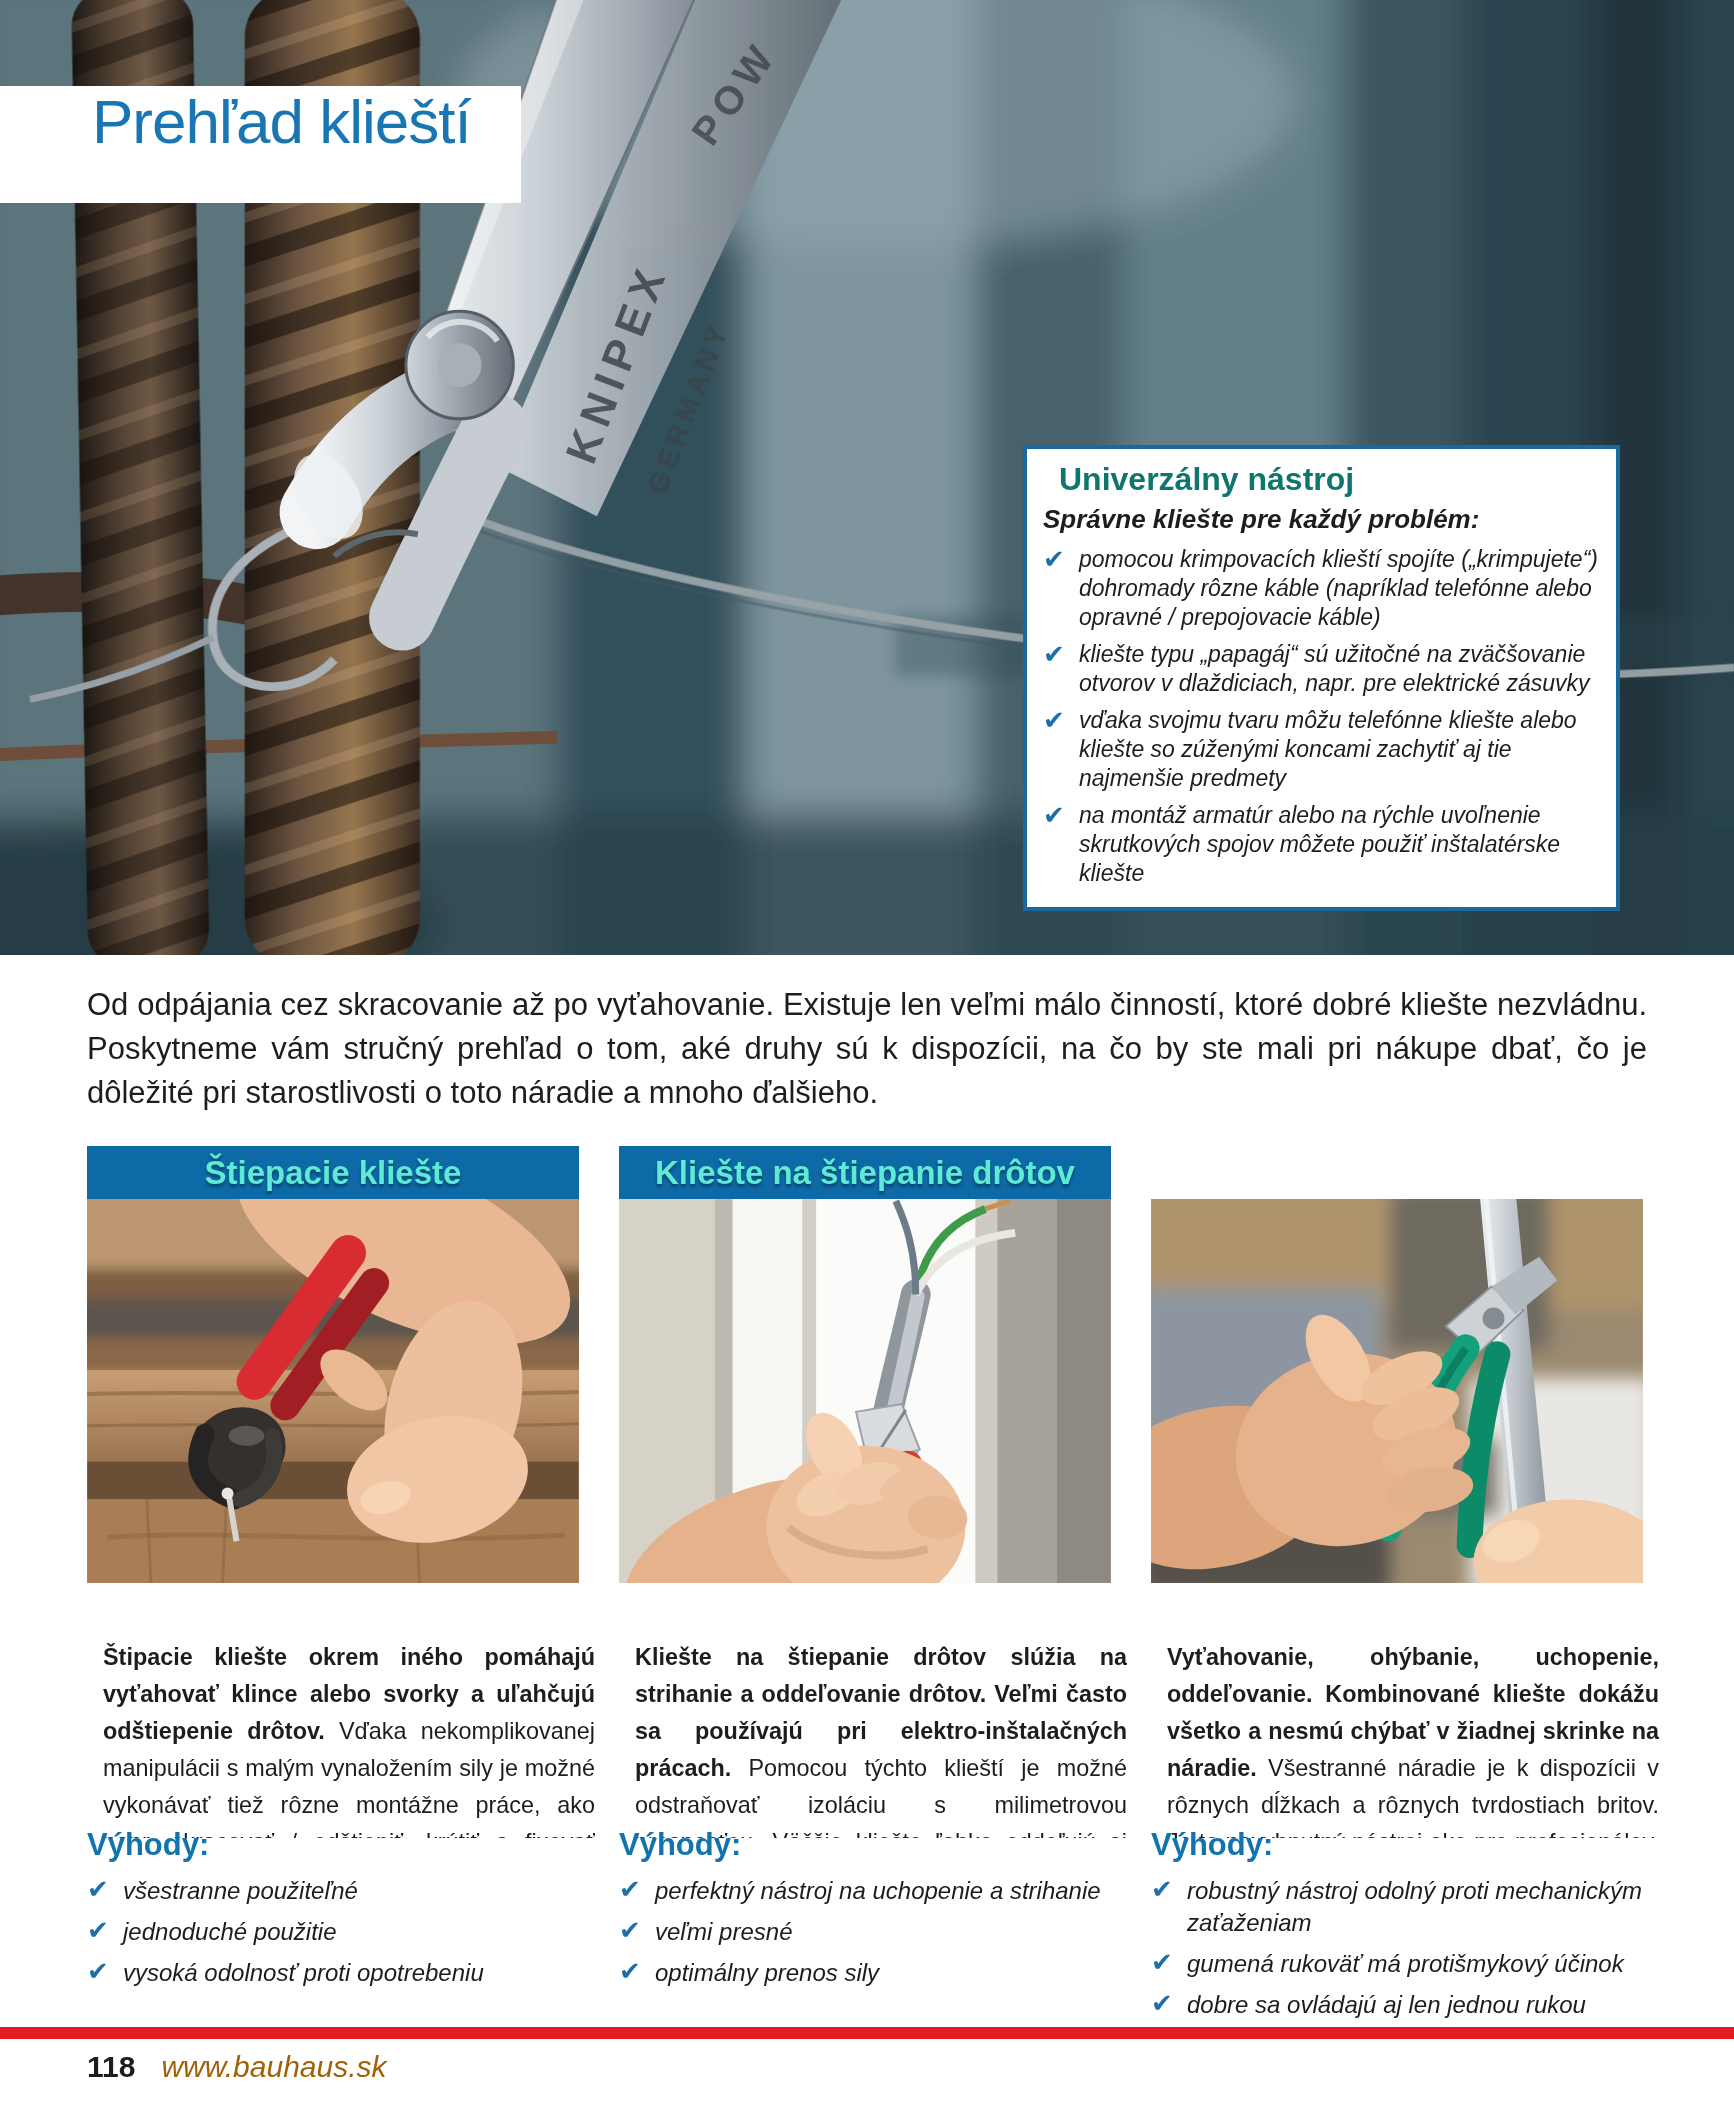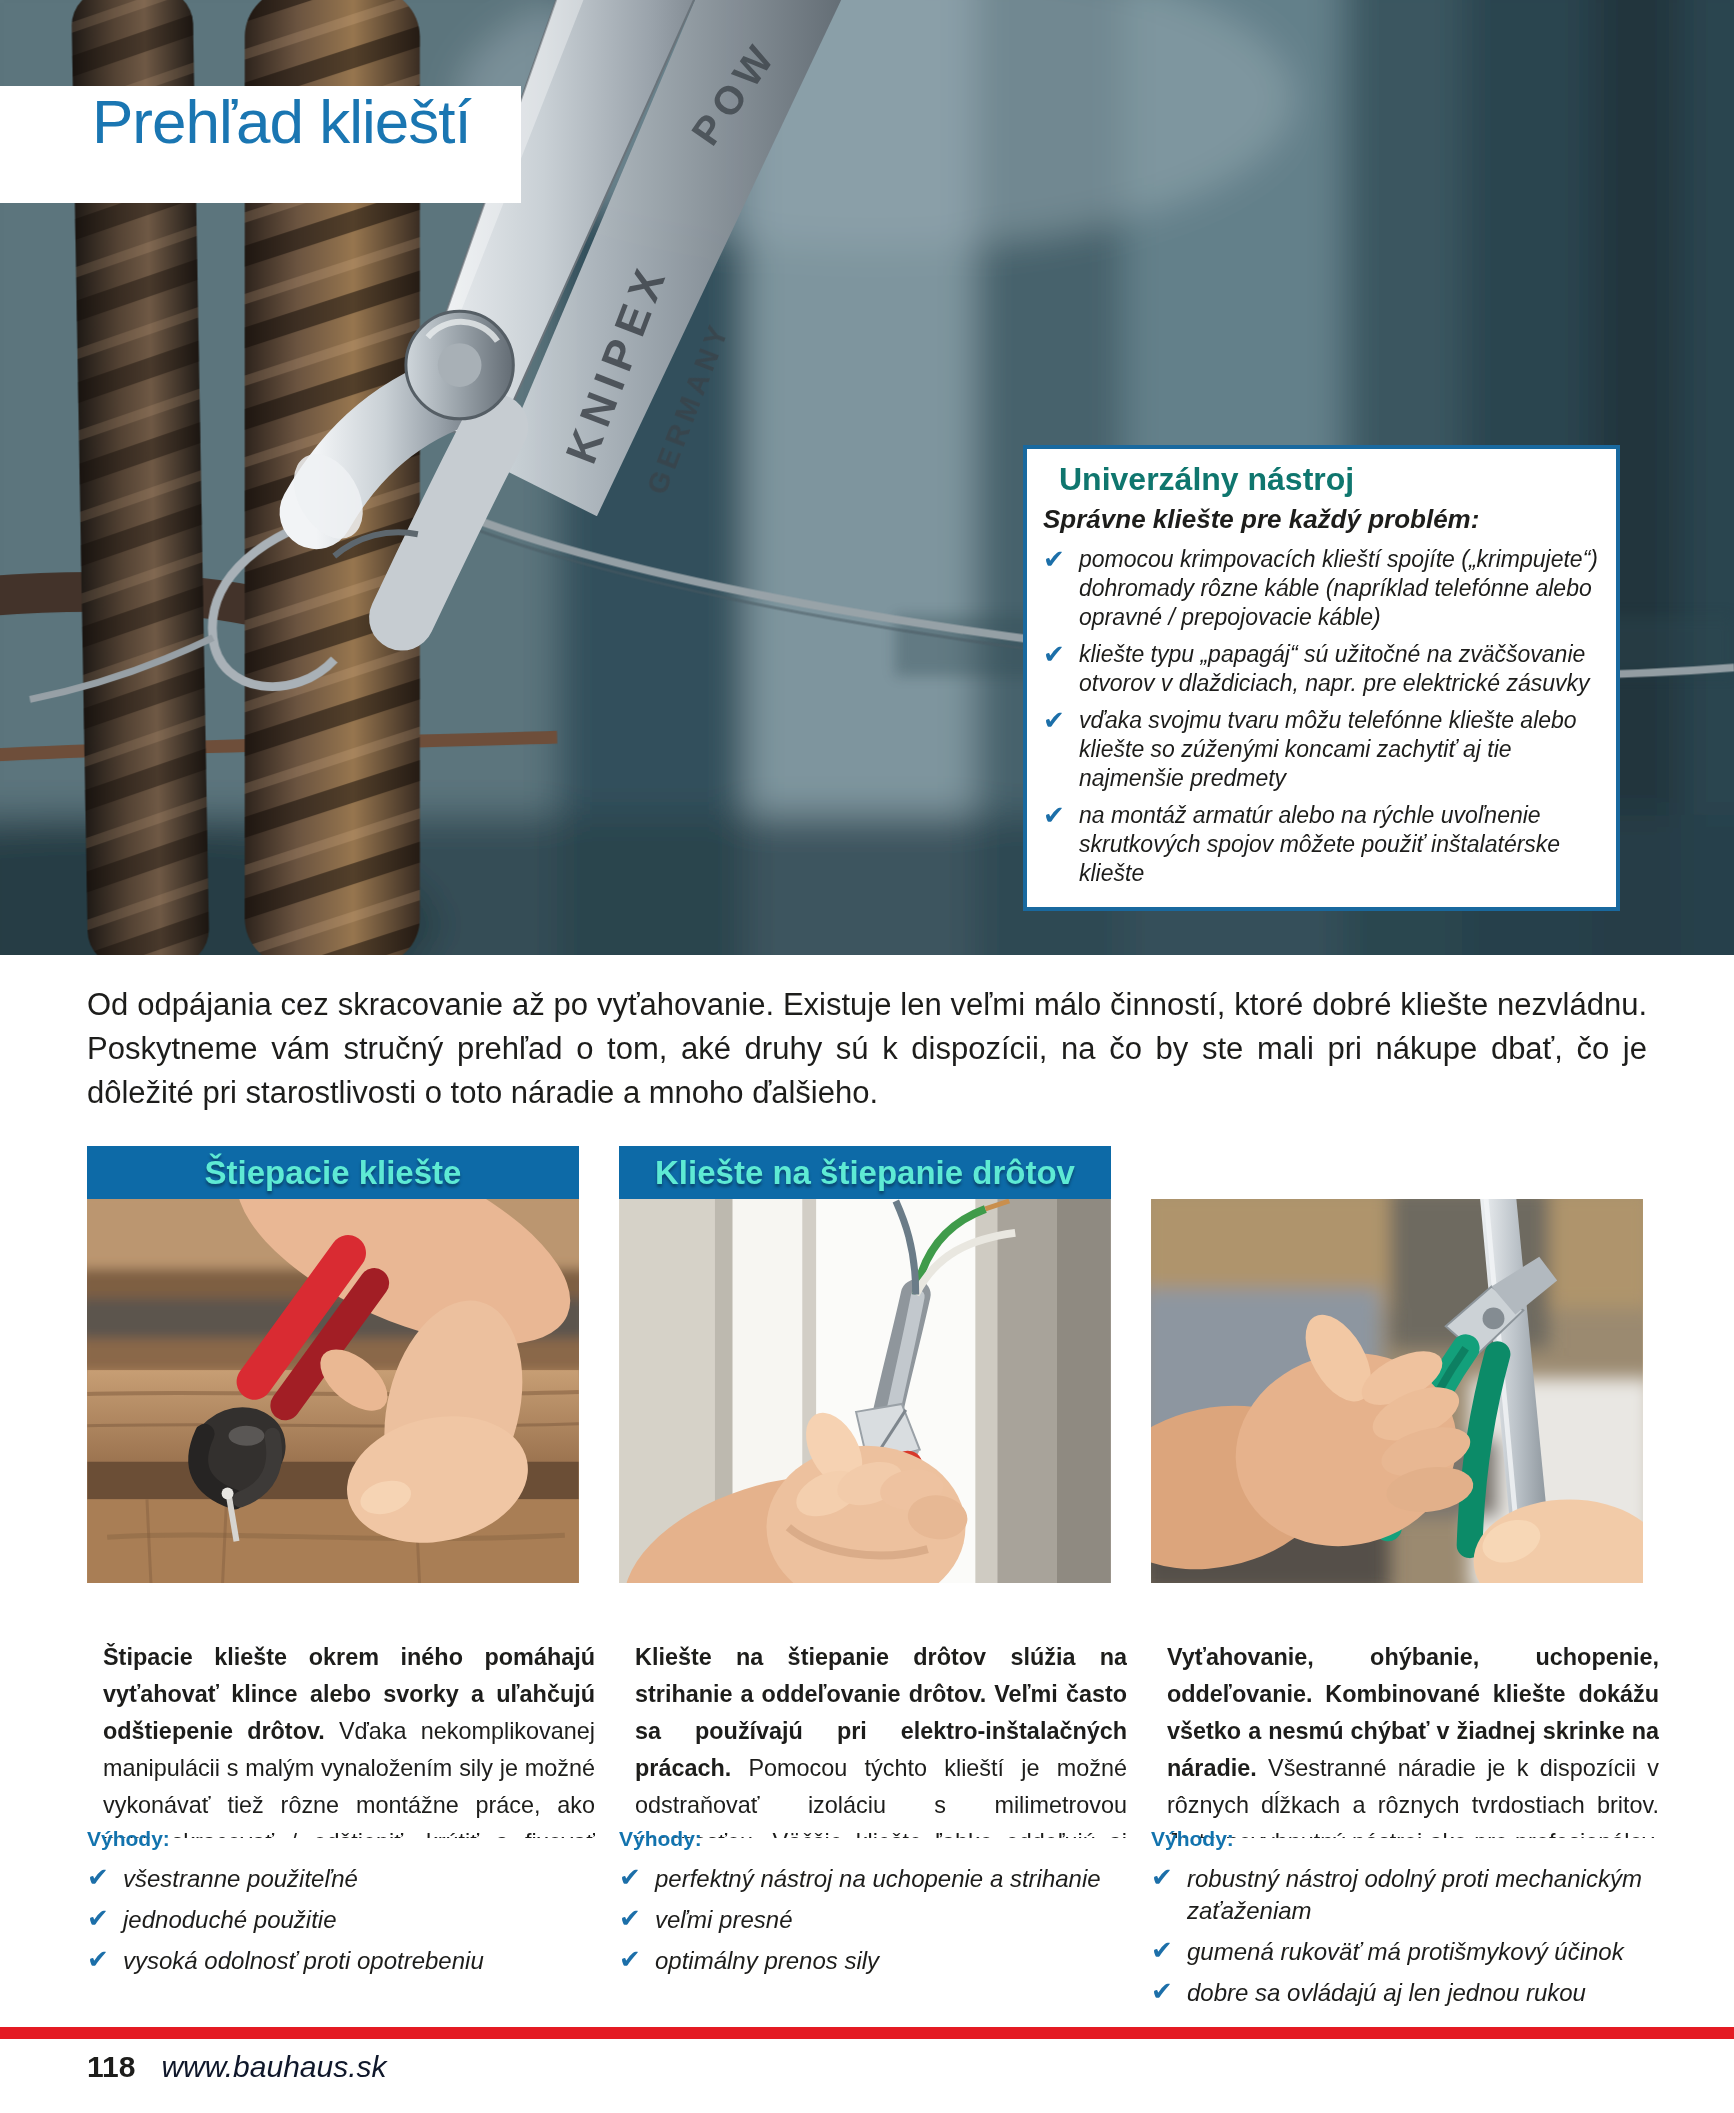--- a/index.html
+++ b/index.html
@@ -28,30 +28,30 @@
 
   
   .col{position:absolute;top:1146px;width:492px;height:896px;}
   .col-h{height:53px;background:#0d6aa7;color:#5eead4;display:flex;align-items:center;justify-content:center;
          font-size:33px;font-weight:bold;text-shadow:0 3px 3px rgba(0,0,0,.35);}
   .col-photo{position:absolute;left:0;top:53px;width:492px;height:384px;overflow:hidden;background:#c9b294;}
   .col-photo svg{display:block;width:100%;height:100%;}
   .col-body{position:absolute;left:0;top:477px;width:492px;height:199px;margin:16px;font-size:23.4px;
             line-height:37px;text-align:justify;overflow:hidden;}
   .col-adv{position:absolute;left:0;top:681px;width:492px;}
-  .col-adv h3{margin:0 0 12px 0;font-size:21px;color:#1273ae;}
+  .col-adv h3{margin:0 0 12px 0;font-size:31px;color:#1273ae;}
   .col-adv ul{list-style:none;margin:0;padding:0;}
   .col-adv li{display:grid;grid-template-columns:36px 1fr;font-size:24px;font-style:italic;
               line-height:32px;margin-bottom:9px;}
 
   
   .rule{position:absolute;left:0;top:2027px;width:1734px;height:12px;background:#e41b23;}
   .footer{position:absolute;left:87px;top:2050px;display:flex;align-items:baseline;gap:26px;font-size:30px;}
   .pnum{font-weight:bold;}
-  .site{font-style:italic;color:#0f172a;}
+  .site{font-style:italic;color:#a16207;}
 </style>
 </head>
 <body>
 
 <div class="page">
 
   <div class="hero">
     <svg viewBox="0 0 1743 962" preserveAspectRatio="xMidYMid slice">
       <defs>
         <linearGradient id="h-metalA" x1="0" y1="0" x2="1" y2="0">

